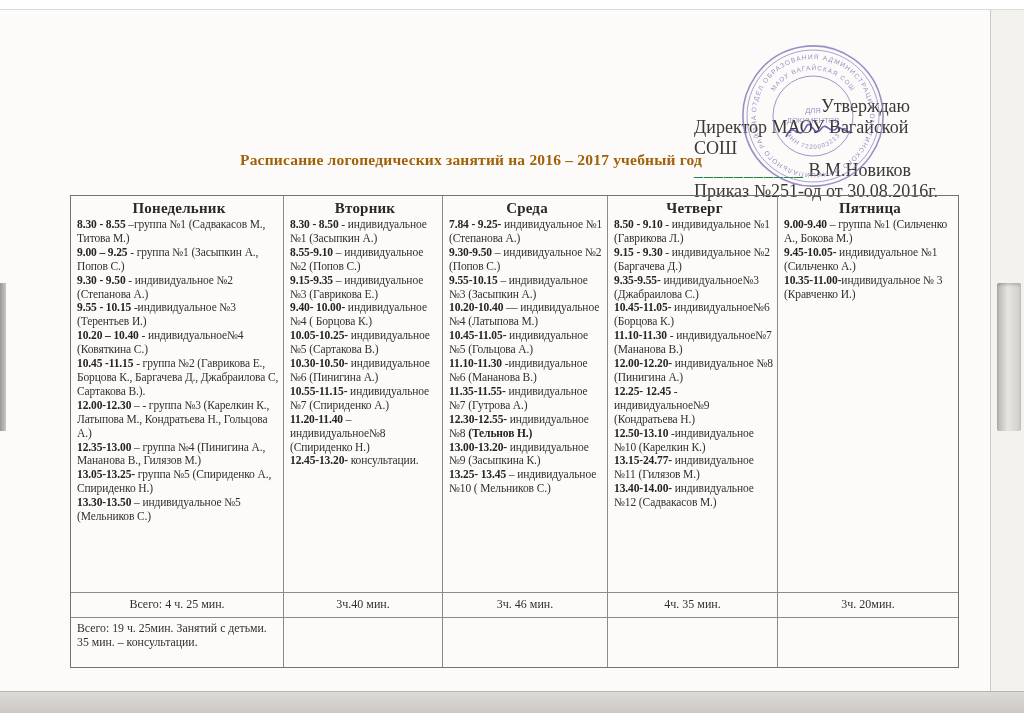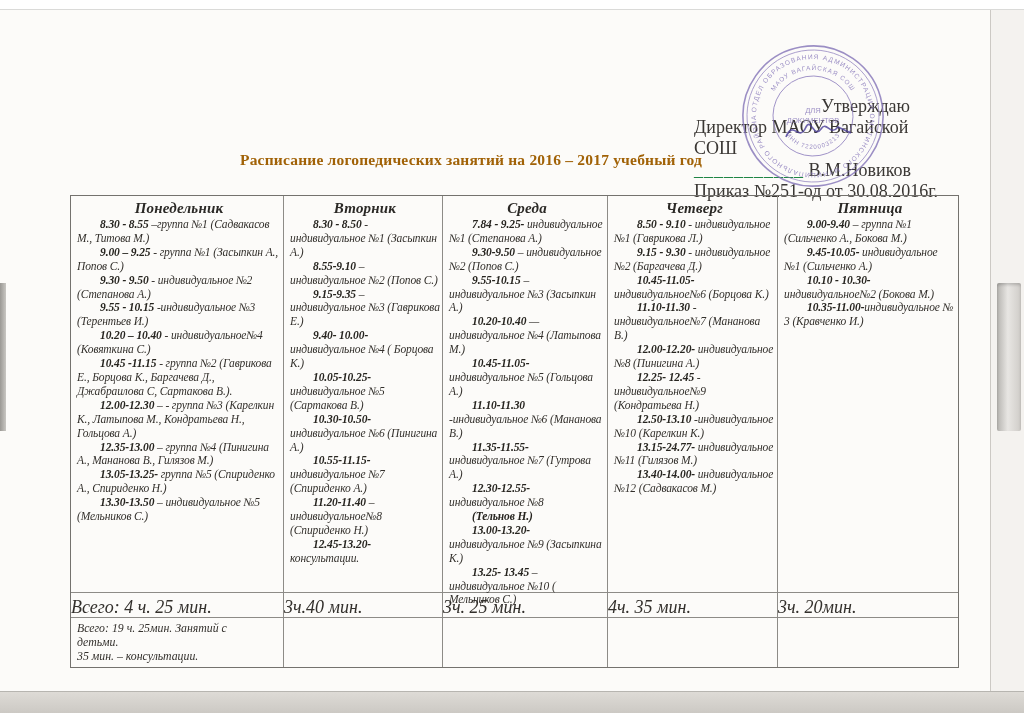--- a/index.html
+++ b/index.html
@@ -25,28 +25,28 @@
   .sig{position:absolute;left:783px;top:117px;z-index:4;pointer-events:none;}
   
   .doc-title{position:absolute;left:240px;top:151px;font-size:15.5px;font-weight:bold;letter-spacing:.2px;color:#a16207;z-index:2;}
   
   .grid{
     position:absolute;left:70px;top:195px;display:grid;
     grid-template-columns:213px 159px 165px 170px 180px;
     grid-template-rows:397px 25px 49px;grid-auto-flow:column;
     border:1px solid #74726e;background:transparent;z-index:2;
   }
-  .cell{box-sizing:border-box;font-style:italic;}
+  .cell{box-sizing:border-box;}
   .br{border-right:1px solid #8d8b87;}
   .bb{border-bottom:1px solid #8d8b87;}
   .day-cell{padding:3px 2px 0 6px;font-size:11.5px;line-height:13.9px;letter-spacing:-.12px;}
   .day-h{font-size:15px;font-weight:bold;text-align:center;line-height:18px;letter-spacing:.2px;color:#2b2926;margin-bottom:1px;}
   .entry{margin:0;}
-  .entry b{color:#26241f;margin-left:23px;}
-  .total-cell{font-size:18px;text-align:left;padding-top:4px;}
+  .entry b{color:#26241f;}
+  .total-cell{font-size:12px;text-align:center;padding-top:4px;}
   .bottom-cell{font-size:11.8px;line-height:14.2px;padding:3px 16px 0 6px;}
 </style>
 </head>
 <body>
 
 <div class="paper">
 
   <div class="top-strip"></div>
   <div class="right-strip"></div>
   <div class="right-recess"></div>
@@ -129,40 +129,40 @@
         <p class="entry"><b>9.30-9.50</b> – индивидуальное №2 (Попов С.)</p>
         <p class="entry"><b>9.55-10.15</b> – индивидуальное №3 (Засыпкин А.)</p>
         <p class="entry"><b>10.20-10.40</b> — индивидуальное №4 (Латыпова М.)</p>
         <p class="entry"><b>10.45-11.05-</b> индивидуальное №5 (Гольцова А.)</p>
         <p class="entry"><b>11.10-11.30</b> -индивидуальное №6 (Мананова В.)</p>
         <p class="entry"><b>11.35-11.55-</b> индивидуальное №7 (Гутрова А.)</p>
         <p class="entry"><b>12.30-12.55-</b> индивидуальное №8 <b>(Тельнов Н.)</b></p>
         <p class="entry"><b>13.00-13.20-</b> индивидуальное №9 (Засыпкина К.)</p>
         <p class="entry"><b>13.25- 13.45</b> – индивидуальное №10 ( Мельников С.)</p>
       </div>
-      <div class="cell total-cell bb br">3ч. 25 мин.</div>
+      <div class="cell total-cell bb br">3ч. 46 мин.</div>
       <div class="cell bottom-cell br"></div>
       <div class="cell day-cell bb br">
         <div class="day-h">Четверг</div>
         <p class="entry"><b>8.50 - 9.10</b> - индивидуальное №1 (Гаврикова Л.)</p>
         <p class="entry"><b>9.15 - 9.30</b>  - индивидуальное №2 (Баргачева Д.)</p>
+        <p class="entry"><b>9.35-9.55-</b>  индивидуальное№3 (Джабраилова С.)</p>
         <p class="entry"><b>10.45-11.05-</b> индивидуальное№6 (Борцова К.)</p>
         <p class="entry"><b>11.10-11.30</b> -  индивидуальное№7 (Мананова В.)</p>
         <p class="entry"><b>12.00-12.20-</b> индивидуальное №8 (Пинигина А.)</p>
         <p class="entry"><b>12.25- 12.45</b> - индивидуальное№9 (Кондратьева Н.)</p>
         <p class="entry"><b>12.50-13.10</b> -индивидуальное №10 (Карелкин К.)</p>
         <p class="entry"><b>13.15-24.77-</b> индивидуальное №11 (Гилязов М.)</p>
         <p class="entry"><b>13.40-14.00-</b> индивидуальное №12 (Садвакасов М.)</p>
       </div>
       <div class="cell total-cell bb br">4ч. 35 мин.</div>
       <div class="cell bottom-cell br"></div>
       <div class="cell day-cell bb">
         <div class="day-h">Пятница</div>
         <p class="entry"><b>9.00-9.40</b> – группа №1 (Сильченко А., Бокова М.)</p>
         <p class="entry"><b>9.45-10.05-</b> индивидуальное №1 (Сильченко А.)</p>
-        <p class="entry"><b>10.10 - 10.30-</b> индивидуальное№2 (Бокова М.)</p>
         <p class="entry"><b>10.35-11.00-</b>индивидуальное № 3 (Кравченко И.)</p>
       </div>
       <div class="cell total-cell bb">3ч. 20мин.</div>
       <div class="cell bottom-cell"></div>
     </div>
 
 </div>
 
 </body></html>

